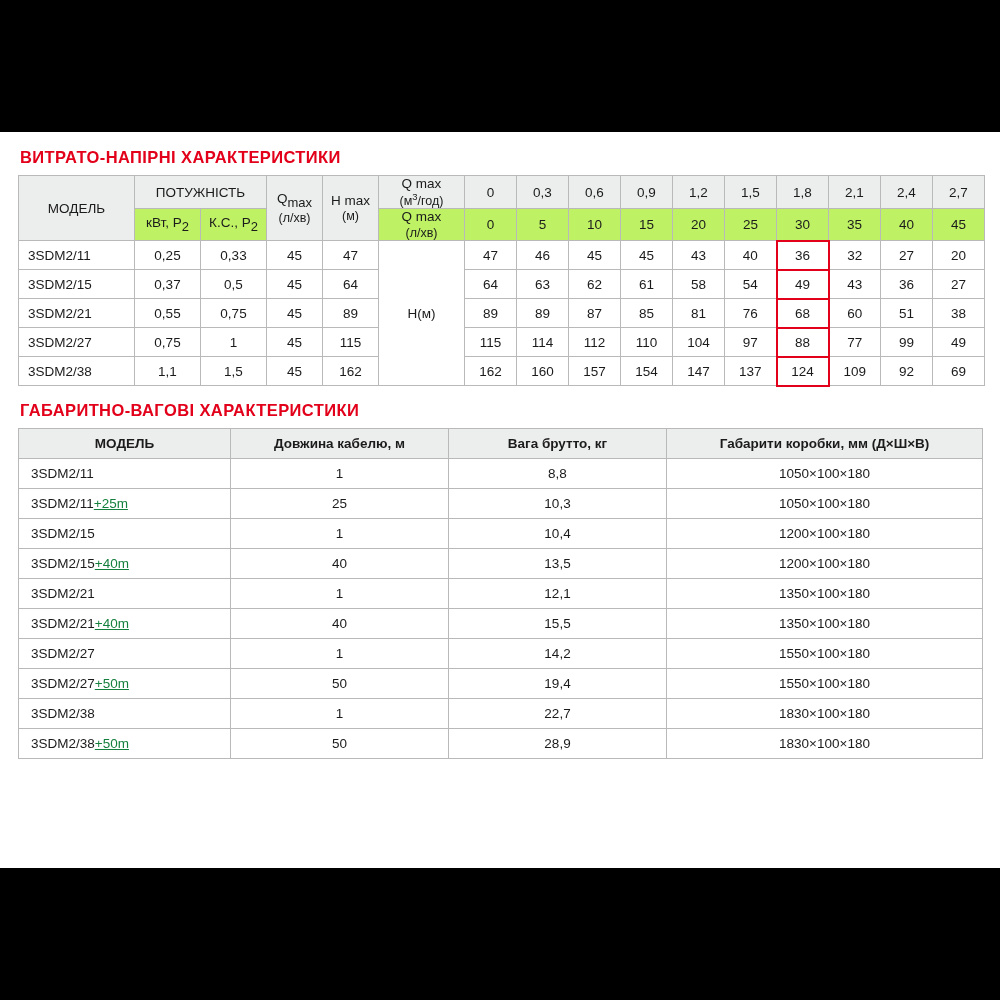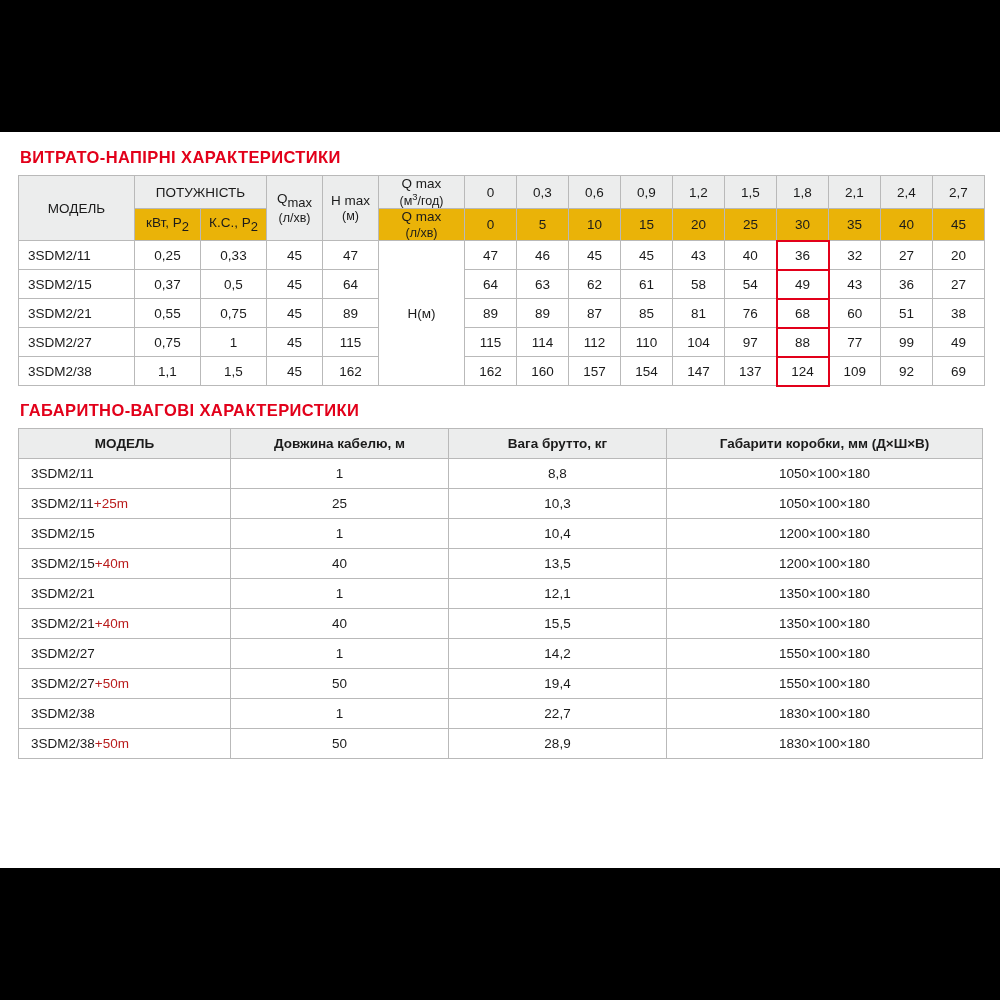--- a/index.html
+++ b/index.html
@@ -37,21 +37,21 @@
   table td, table th {
     border: 1px solid #b9b9b9;
     font-size: 13.5px;
     color: #1b1b1b;
     text-align: center;
     font-weight: normal;
     padding: 0;
     height: 27px;
   }
   .hdr { background: #eceded; }
-  .hdr-sub { background: #eab308; }
+  .hdr-sub { background: #bef264; }
 
   
   col.c-model  { width: 116px; }
   col.c-kw     { width: 66px; }
   col.c-ks     { width: 66px; }
   col.c-q      { width: 56px; }
   col.c-h      { width: 56px; }
   col.c-qmax   { width: 86px; }
   col.c-d      { width: 52px; }
 
@@ -86,21 +86,21 @@
   }
 
   
   col.g-model { width: 212px; }
   col.g-cable { width: 218px; }
   col.g-weight { width: 218px; }
   col.g-dims  { width: 316px; }
 
   table.gab td { height: 29px; }
   table.gab .hdr { font-weight: bold; font-size: 13.5px; }
-  .red { color: #b91c1c; }
+  .red { color: #15803d; text-decoration: underline; }
   .model-cell { text-align: left; padding-left: 12px; }
 </style>
 </head>
 <body>
 
 <div id="page">
 
   <div class="section-title">ВИТРАТО-НАПІРНІ ХАРАКТЕРИСТИКИ</div>
 
   <table>

